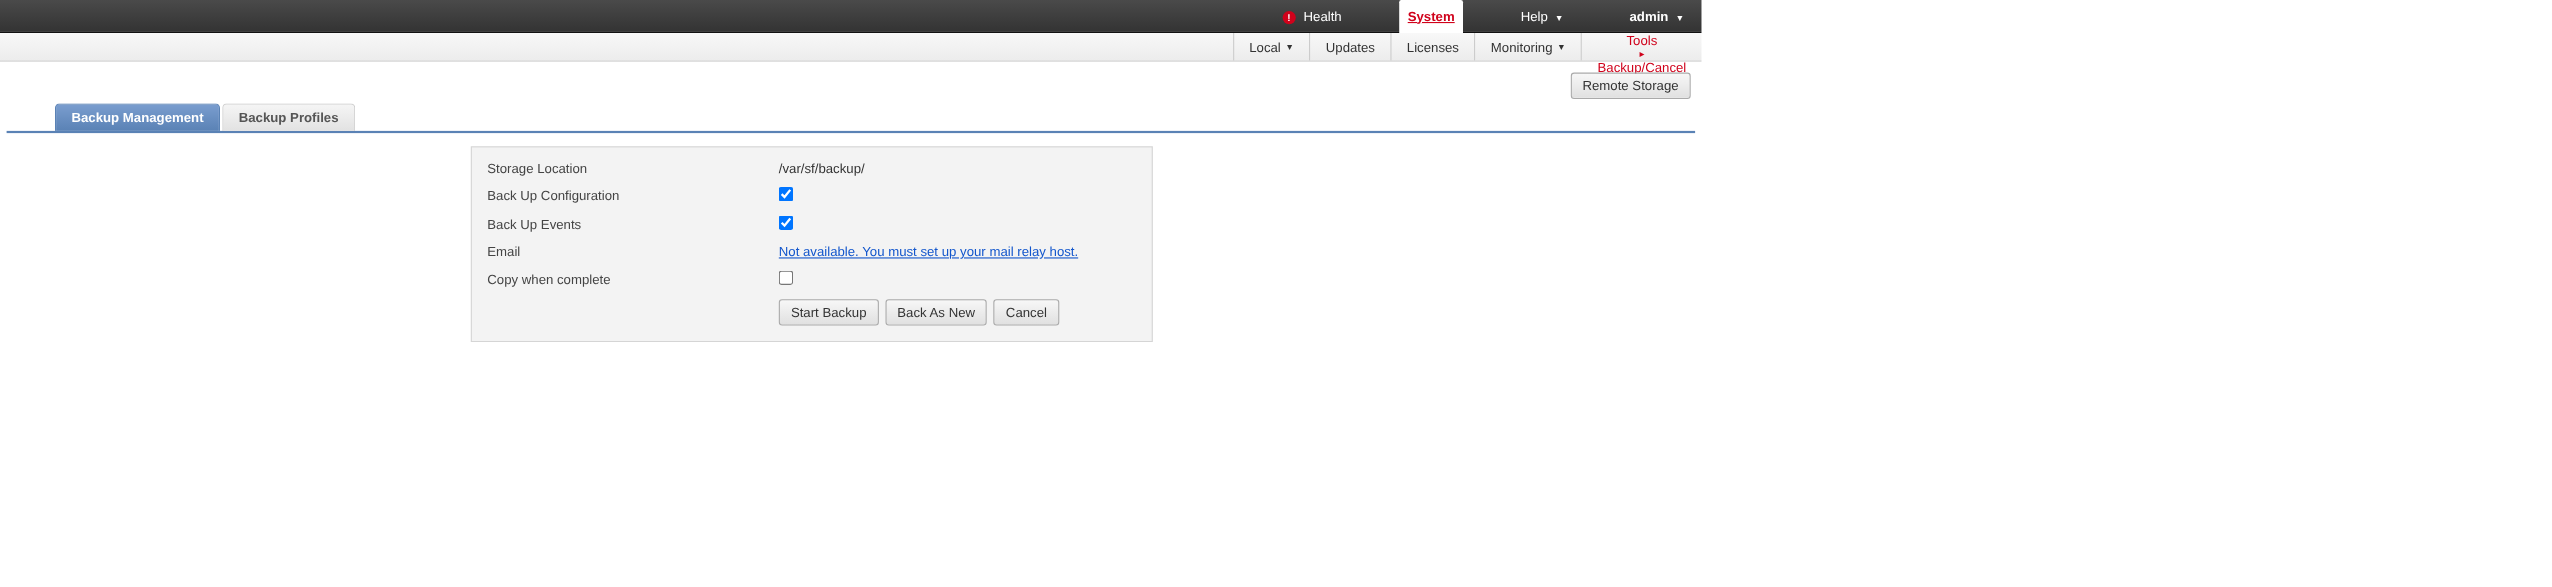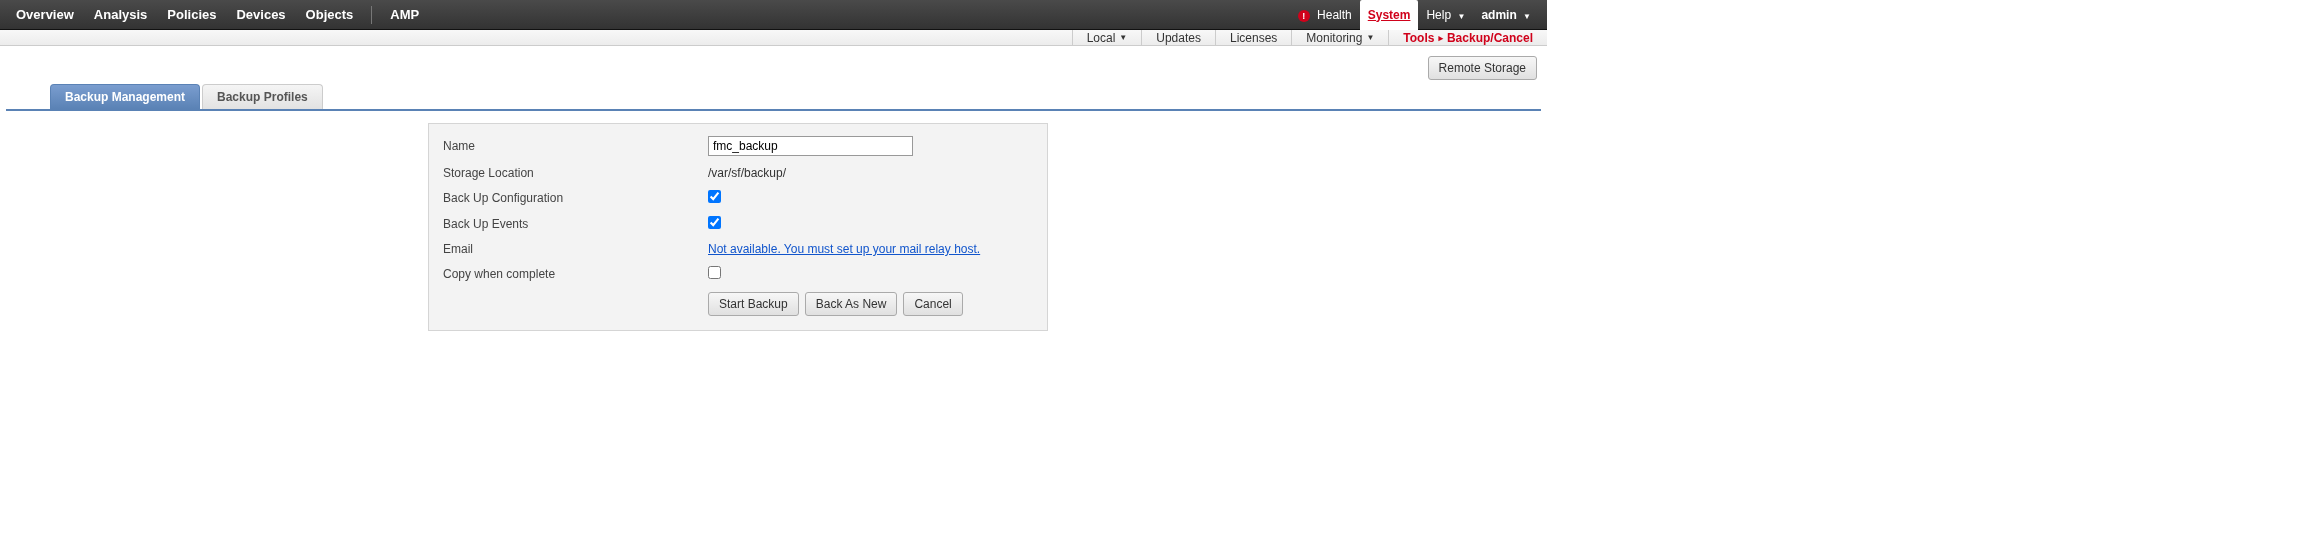--- a/index.html
+++ b/index.html
@@ -23,53 +23,53 @@
   .topnav-left { display: flex; align-items: center; gap: 4px; }
   .topnav-item {
     padding: 6px 8px;
     font-weight: bold;
     font-size: 13px;
     cursor: pointer;
   }
   .topnav-divider {
     width: 1px; height: 18px; background: #777; margin: 0 6px;
   }
-  .topnav-right { margin-left: auto; display: flex; align-items: center; }
+  .topnav-right { margin-left: auto; display: flex; align-items: center; gap: 44px; }
   .topnav-right .topnav-item { font-weight: normal; font-size: 12px; padding: 6px 8px; }
   .topnav-right .bold { font-weight: bold; }
   .topnav-right .active {
     background: #fff; color: #d0021b; font-weight: bold;
     border-top-left-radius: 2px; border-top-right-radius: 2px;
     height: 30px; display: flex; align-items: center; text-decoration: underline;
   }
   .health-icon {
     width: 12px; height: 12px; border-radius: 50%;
     background: #d0021b; display: inline-flex;
     align-items: center; justify-content: center;
     color: #fff; font-size: 9px; font-weight: bold; margin-right: 4px;
   }
   .caret { font-size: 8px; margin-left: 3px; }
 
   
   .subnav {
     background: linear-gradient(#f8f8f8, #ececec);
     border-bottom: 1px solid #ccc;
-    height: 16px;
+    height: 26px;
     display: flex;
     justify-content: flex-end;
     align-items: stretch;
   }
   .subnav-item {
     padding: 0 14px;
     border-left: 1px solid #ccc;
     display: flex; align-items: center;
     font-size: 12px; color: #333;
     cursor: pointer;
   }
-  .subnav-item.active { color: #d0021b; font-weight: bold; }
+  .subnav-item.active { color: #d0021b; font-weight: normal; flex-direction: column; }
   .subnav-sep { color: #d0021b; margin: 0 4px; font-size: 9px; }
 
   
   .page-actions {
     display: flex; justify-content: flex-end;
     padding: 10px 10px 4px;
   }
   .btn {
     background: linear-gradient(#f7f7f7, #e0e0e0);
     border: 1px solid #aaa;
@@ -144,29 +144,20 @@
   .form-actions {
     margin-left: 265px;
     display: flex; gap: 6px;
     margin-top: 8px;
   }
 </style>
 </head>
 <body>
 
 <div class="topnav">
-  <div class="topnav-left">
-    <span class="topnav-item">Overview</span>
-    <span class="topnav-item">Analysis</span>
-    <span class="topnav-item">Policies</span>
-    <span class="topnav-item">Devices</span>
-    <span class="topnav-item">Objects</span>
-    <span class="topnav-divider"></span>
-    <span class="topnav-item">AMP</span>
-  </div>
   <div class="topnav-right">
     <span class="topnav-item">
       <span class="health-icon">!</span>
       <span>Health</span>
     </span>
     <span class="topnav-item active">System</span>
     <span class="topnav-item">
       <span>Help</span>
       <span class="caret">▼</span>
     </span>
@@ -199,26 +190,20 @@
   <button class="btn">Remote Storage</button>
 </div>
 
 <div class="tabs-row">
   <div class="tab active">Backup Management</div>
   <div class="tab">Backup Profiles</div>
 </div>
 
 <div class="form-panel">
 
-  <div class="form-row">
-    <div class="form-label">Name</div>
-    <div class="form-value">
-      <input type="text" value="fmc_backup" style="">
-    </div>
-  </div>
 
   <div class="form-row">
     <div class="form-label">Storage Location</div>
     <div class="form-value">/var/sf/backup/</div>
   </div>
 
   <div class="form-row">
     <div class="form-label">Back Up Configuration</div>
     <div class="form-value">
       <input type="checkbox" checked="" style="">

